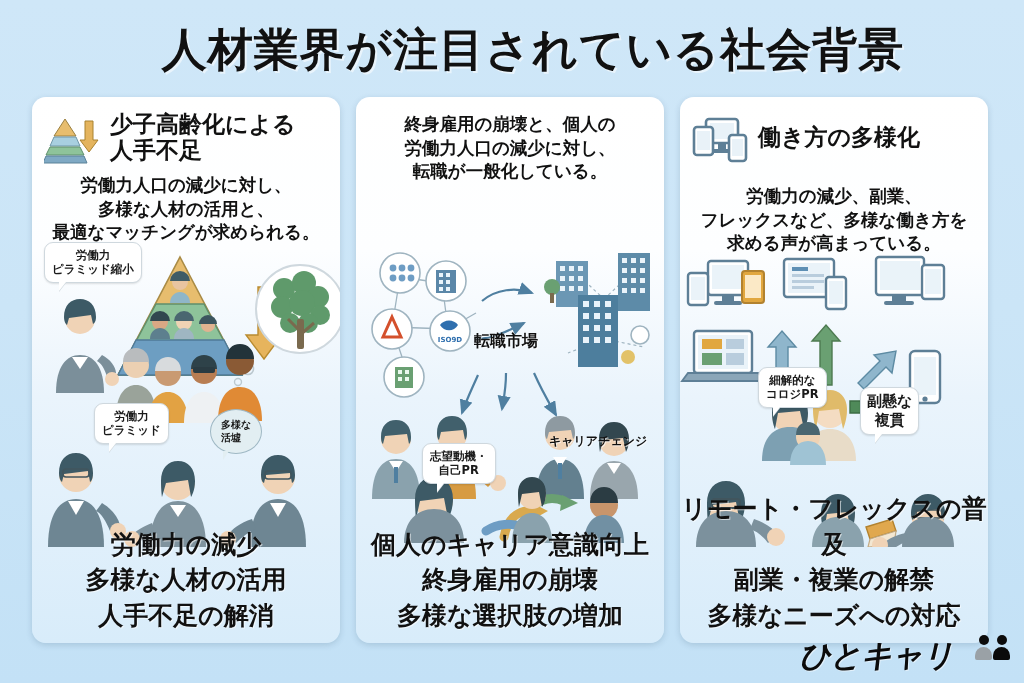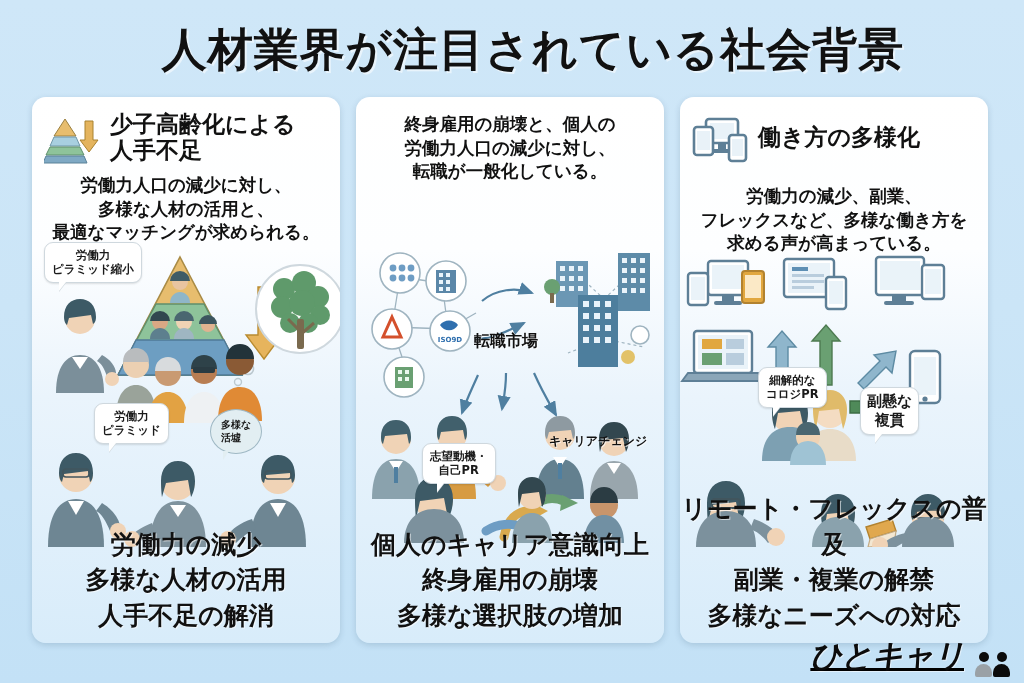--- a/index.html
+++ b/index.html
@@ -83,21 +83,21 @@
     position:absolute;font-size:16px;font-weight:bold;color:#111;
     text-shadow:1px 1px 0 rgba(255,255,255,.7);
     margin-top:8px;
   }
   .arttext{
     position:absolute;font-size:12px;font-weight:bold;color:#111;
     text-shadow:1px 1px 0 rgba(255,255,255,.7);
   }
 
   
-  .logo{position:absolute;right:14px;bottom:6px;display:flex;align-items:flex-end;gap:11px;text-decoration:underline;}
+  .logo{position:absolute;right:14px;bottom:6px;display:flex;align-items:flex-start;gap:22px;}
   .logo-text{
     font-size:31px;font-weight:bold;color:#0b0b0b;font-style:italic;
     letter-spacing:-1px;text-shadow:1px 1px 0 rgba(255,255,255,.5);
   }
   .logo-people{display:flex;align-items:flex-end;gap:1px;}
   .lp{width:17px;height:25px;position:relative;}
   .lp b{position:absolute;left:3.5px;top:0;width:10px;height:10px;border-radius:50%;background:#0b0b0b;display:block;}
   .lp s{position:absolute;left:0;bottom:0;width:17px;height:13px;
         border-radius:9px 9px 2px 2px;background:#0b0b0b;display:block;}
   .lp.grey b{background:#0b0b0b;}

